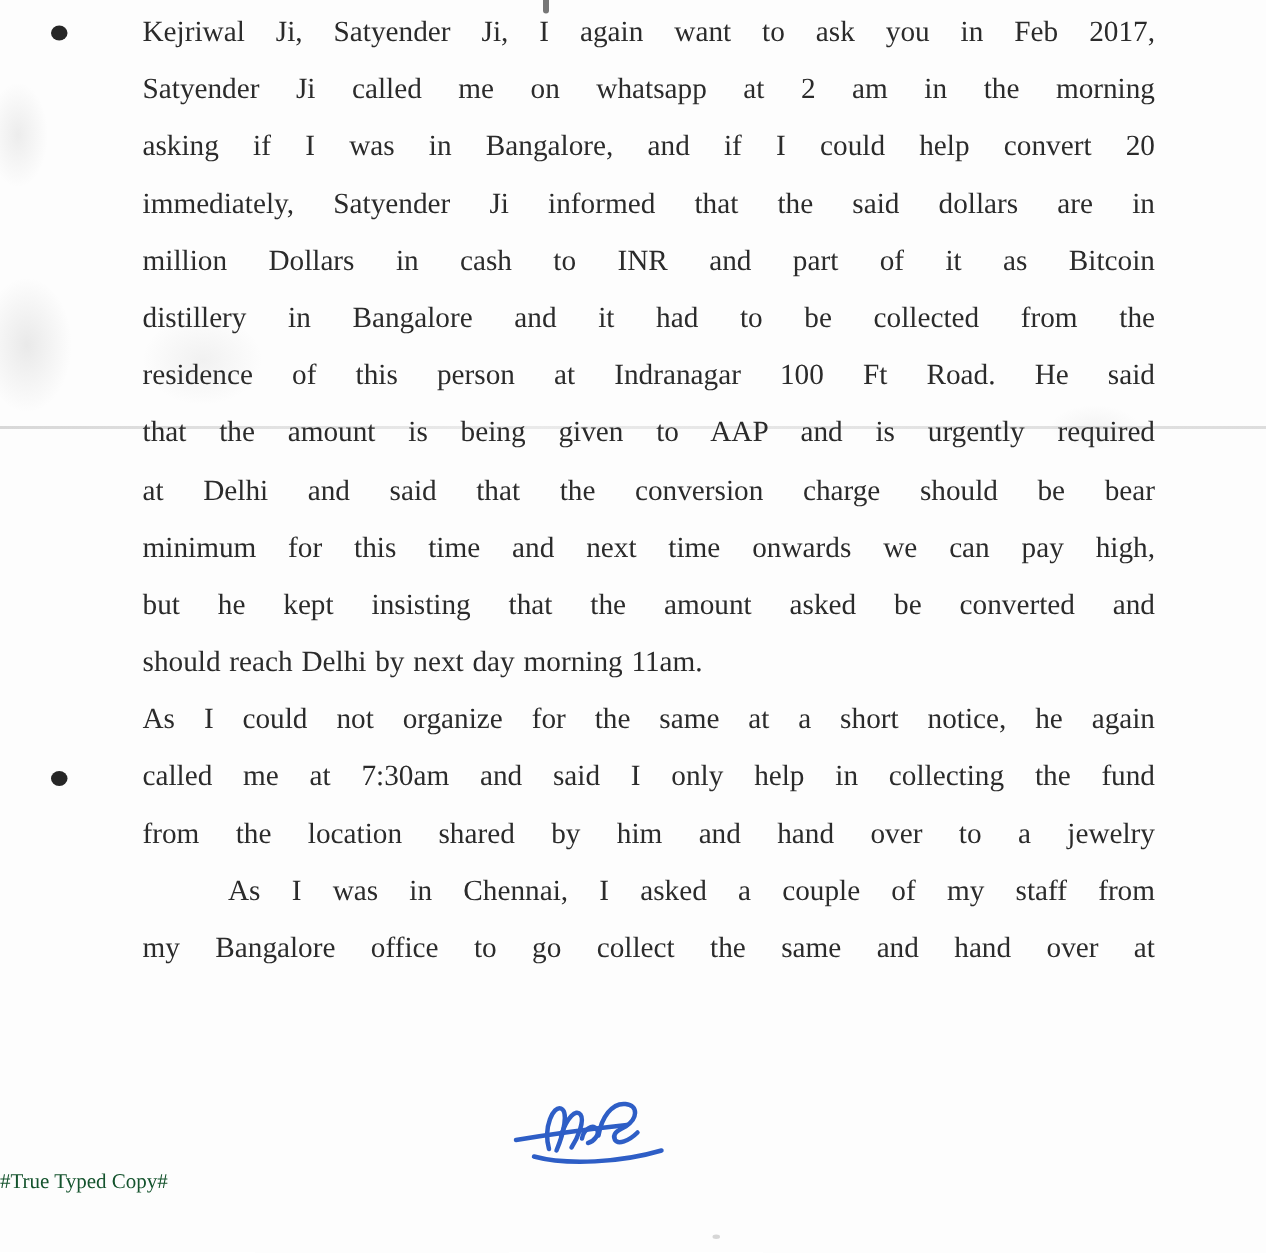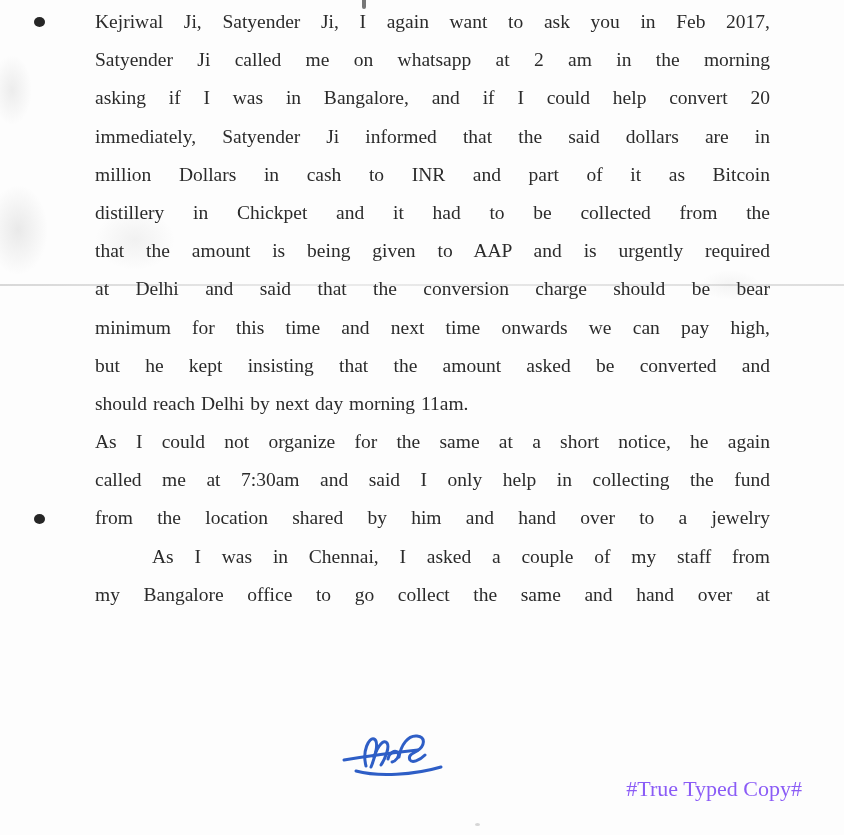--- a/index.html
+++ b/index.html
@@ -60,24 +60,24 @@
   .dot-spec{
     position:absolute;left:475px;top:823px;width:5px;height:3px;
     background:rgba(100,100,100,.25);border-radius:50%;
   }
   
   .signature{
     position:absolute;left:338px;top:729px;width:125px;height:48px;
   }
   .footer{
     position:absolute;left:0;top:775px;width:802px;
-    text-align:right;
-    font-size:22px;
+    text-align:left;
+    font-size:14px;
     line-height:28px;
-    color:#8b5cf6;
+    color:#14532d;
   }
 </style>
 </head>
 <body>
 
 <div class="page">
 
   <div class="top-tick"></div>
   <div class="smudge sm1"></div>
   <div class="smudge sm2"></div>
@@ -88,21 +88,22 @@
 
   <span class="bullet b1"></span>
   <span class="bullet b2"></span>
 
   <div class="doc-body">
     <div class="line">Kejriwal Ji, Satyender Ji, I again want to ask you in Feb 2017,</div>
     <div class="line">Satyender Ji called me on whatsapp at 2 am in the morning</div>
     <div class="line">asking if I was in Bangalore, and if I could help convert 20</div>
     <div class="line">immediately, Satyender Ji informed that the said dollars are in</div>
     <div class="line">million Dollars in cash to INR and part of it as Bitcoin</div>
-    <div class="line">distillery in Chickpet and it had to be collected from the</div>
+    <div class="line">distillery in Bangalore and it had to be collected from the</div>
+    <div class="line">residence of this person at Indranagar 100 Ft Road. He said</div>
     <div class="line">that the amount is being given to AAP and is urgently required</div>
     <div class="line">at Delhi and said that the conversion charge should be bear</div>
     <div class="line">minimum for this time and next time onwards we can pay high,</div>
     <div class="line">but he kept insisting that the amount asked be converted and</div>
     <div class="line last">should reach Delhi by next day morning 11am.</div>
 
     <div class="line">As I could not organize for the same at a short notice, he again</div>
     <div class="line">called me at 7:30am and said I only help in collecting the fund</div>
     <div class="line">from the location shared by him and hand over to a jewelry</div>
 

